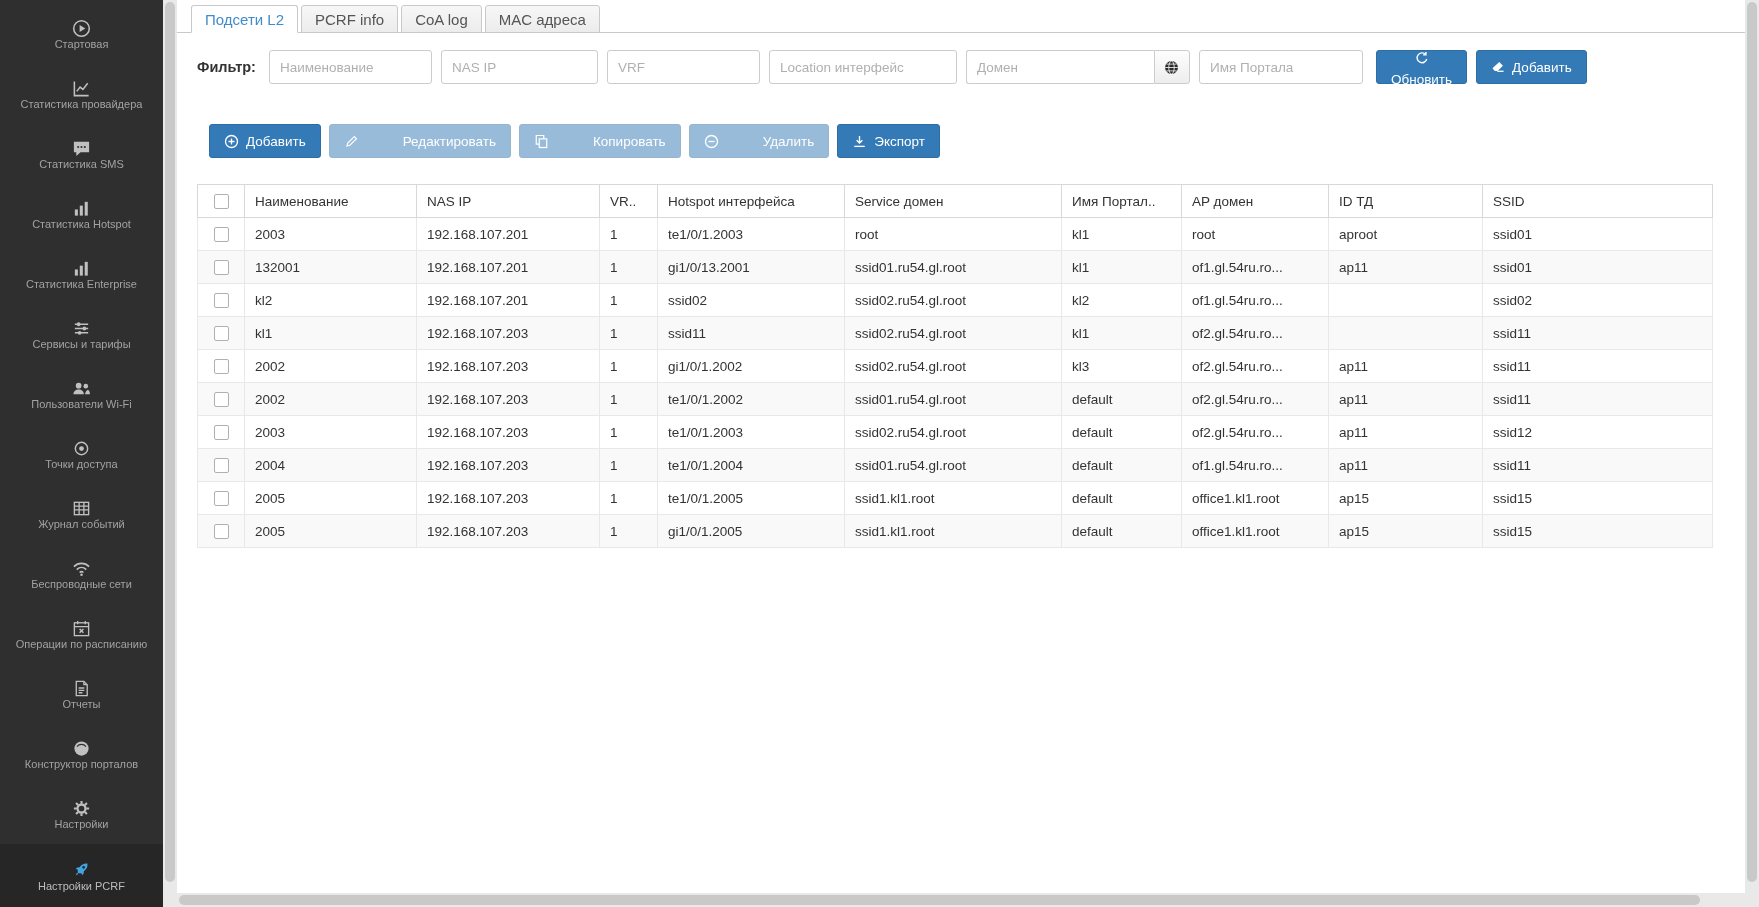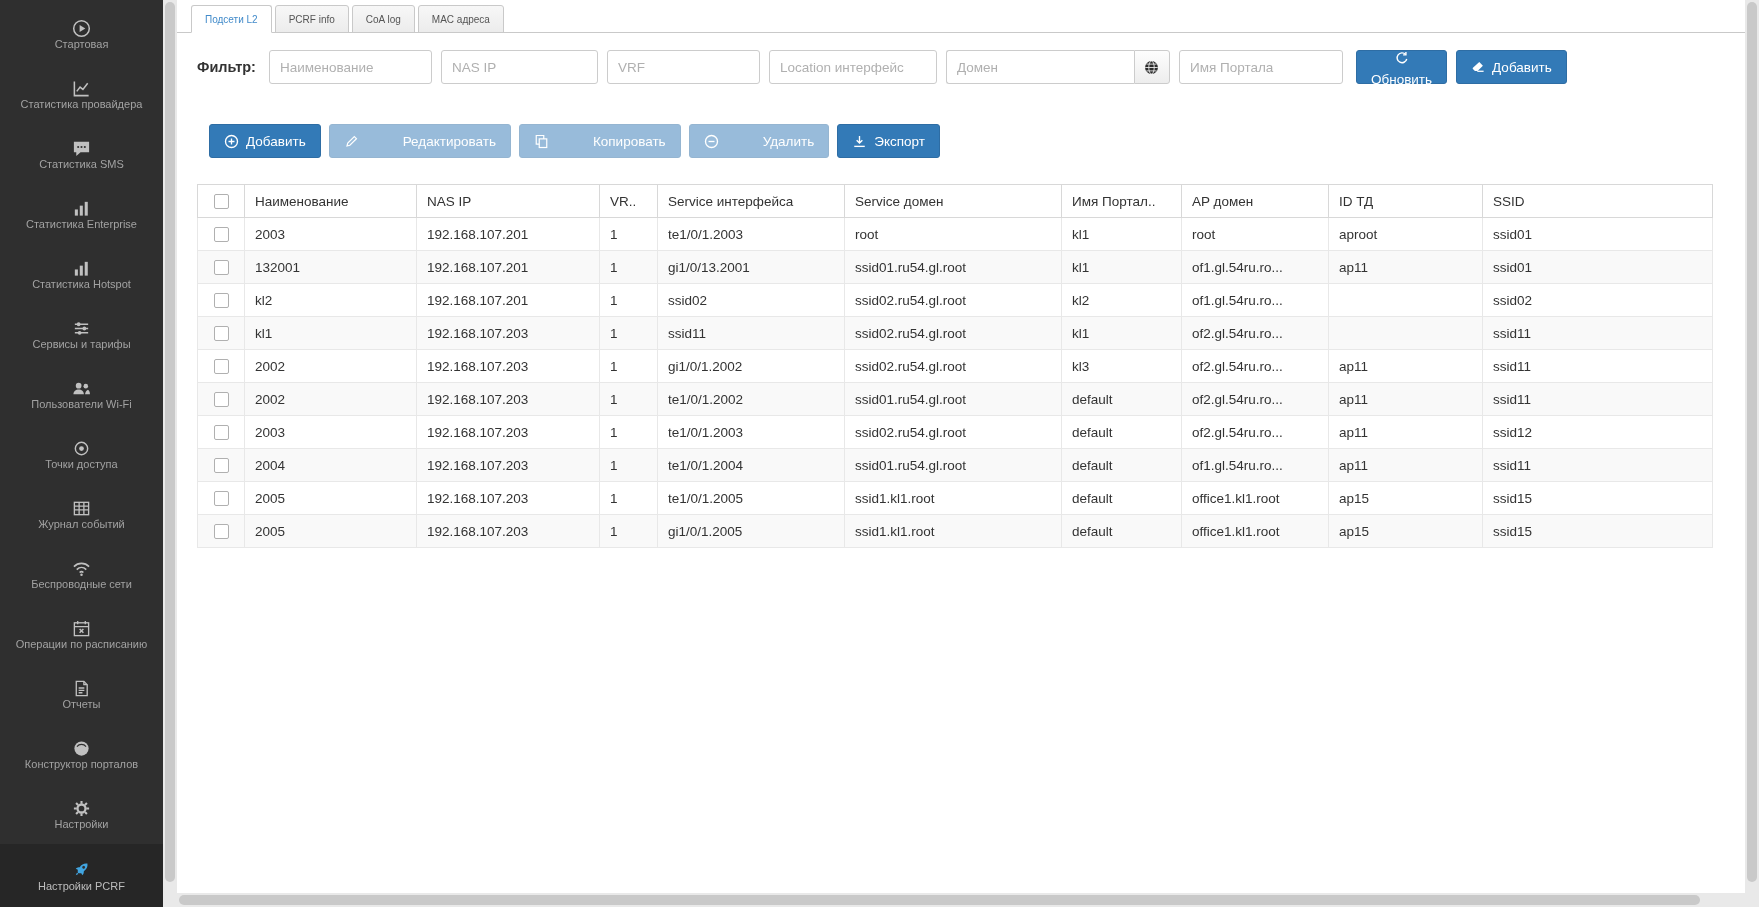--- a/index.html
+++ b/index.html
@@ -25,34 +25,34 @@
     background:#c9c9c9; border-radius:5px; }
   .hscroll { height:14px; background:#e9e9e9; position:relative; margin-top:auto; }
   .hthumb { position:absolute; top:2px; bottom:2px; left:2px; width:97%;
     background:#c9c9c9; border-radius:5px; }
 
   
   .content { flex:1; display:flex; flex-direction:column; background:#fff; min-width:0; }
 
   .tabbar { display:flex; align-items:flex-end; padding-left:14px;
     border-bottom:1px solid #c9c9c9; height:33px; background:#fff; flex-shrink:0; }
-  .tab { display:flex; align-items:center; height:28px; padding:0 13px; font-size:10px;
+  .tab { display:flex; align-items:center; height:28px; padding:0 13px; font-size:15px;
     color:#555; background:linear-gradient(#f7f7f7,#ececec); border:1px solid #c9c9c9;
     border-radius:3px 3px 0 0; margin-right:3px; margin-bottom:-1px; cursor:pointer;
     white-space:nowrap; }
   .tab.active { background:#fff; border-bottom-color:#fff; color:var(--tab-active,#428bca); }
 
   .filter-row { display:flex; align-items:center; gap:9px; padding:17px 20px 0 20px;
     flex-shrink:0; }
   .filter-label { font-size:14.5px; font-weight:bold; color:#333; margin-right:4px;
     white-space:nowrap; }
   .f-input { height:34px; border:1px solid #ccc; border-radius:3px; padding:0 10px;
     font-size:13.5px; color:#555; font-family:inherit; outline:none; background:#fff; }
   .f-input::placeholder { color:#b0b0b0; }
-  .w1{width:163px} .w2{width:157px} .w3{width:153px} .w4{width:168px}
+  .w1{width:163px} .w2{width:157px} .w3{width:153px} .w4{width:188px}
   .w5{width:188px} .w6{width:164px}
   .input-group { display:inline-flex; }
   .input-group .f-input { border-radius:3px 0 0 3px; border-right:none; }
   .addon-btn { width:36px; height:34px; border:1px solid #ccc; border-radius:0 3px 3px 0;
     background:linear-gradient(#fdfdfd,#ededed); display:flex; align-items:center;
     justify-content:center; cursor:pointer; }
 
   .btn { display:inline-flex; align-items:center; gap:7px; height:34px; padding:0 14px;
     font-size:13.5px; color:#fff; background:var(--primary,#337ab7);
     border:1px solid var(--primary-border,#2e6da4); border-radius:3px; cursor:pointer;
@@ -111,31 +111,31 @@
         <span class="s-label">Статистика SMS</span>
       </div>
       <div class="s-item">
         <span class="s-icon">
           <svg viewBox="0 0 20 20" width="19" height="19">
             <rect x="3" y="11" width="3.2" height="6.5" fill="currentColor"></rect>
             <rect x="8.2" y="7" width="3.2" height="10.5" fill="currentColor"></rect>
             <rect x="13.4" y="3" width="3.2" height="14.5" fill="currentColor"></rect>
           </svg>
         </span>
-        <span class="s-label">Статистика Enterprise</span>
+        <span class="s-label">Статистика Hotspot</span>
       </div>
       <div class="s-item">
         <span class="s-icon">
           <svg viewBox="0 0 20 20" width="19" height="19">
             <rect x="3" y="11" width="3.2" height="6.5" fill="currentColor"></rect>
             <rect x="8.2" y="7" width="3.2" height="10.5" fill="currentColor"></rect>
             <rect x="13.4" y="3" width="3.2" height="14.5" fill="currentColor"></rect>
           </svg>
         </span>
-        <span class="s-label">Статистика Hotspot</span>
+        <span class="s-label">Статистика Enterprise</span>
       </div>
       <div class="s-item">
         <span class="s-icon">
           <svg viewBox="0 0 20 20" width="19" height="19">
             <path d="M3 5.5h14M3 10h14M3 14.5h14" stroke="currentColor" stroke-width="1.5" fill="none"></path>
             <circle cx="7" cy="5.5" r="2" fill="currentColor"></circle>
             <circle cx="13" cy="10" r="2" fill="currentColor"></circle>
             <circle cx="8" cy="14.5" r="2" fill="currentColor"></circle>
           </svg>
         </span>
@@ -347,21 +347,21 @@
             <col style="width:147px">
             <col style="width:154px">
           <col style="width:230px">
         </colgroup>
         <thead>
           <tr>
             <th class="cell-check"><span class="checkbox"></span></th>
             <th>Наименование</th>
             <th>NAS IP</th>
             <th>VR..</th>
-            <th>Service интерфейса</th>
+            <th>Hotspot интерфейса</th>
             <th>Service домен</th>
             <th>Имя Портал..</th>
             <th>AP домен</th>
             <th>ID ТД</th>
             <th>SSID</th>
           </tr>
         </thead>
         <tbody id="tbody">
             <tr>
               <td class="cell-check"><span class="checkbox"></span></td>

